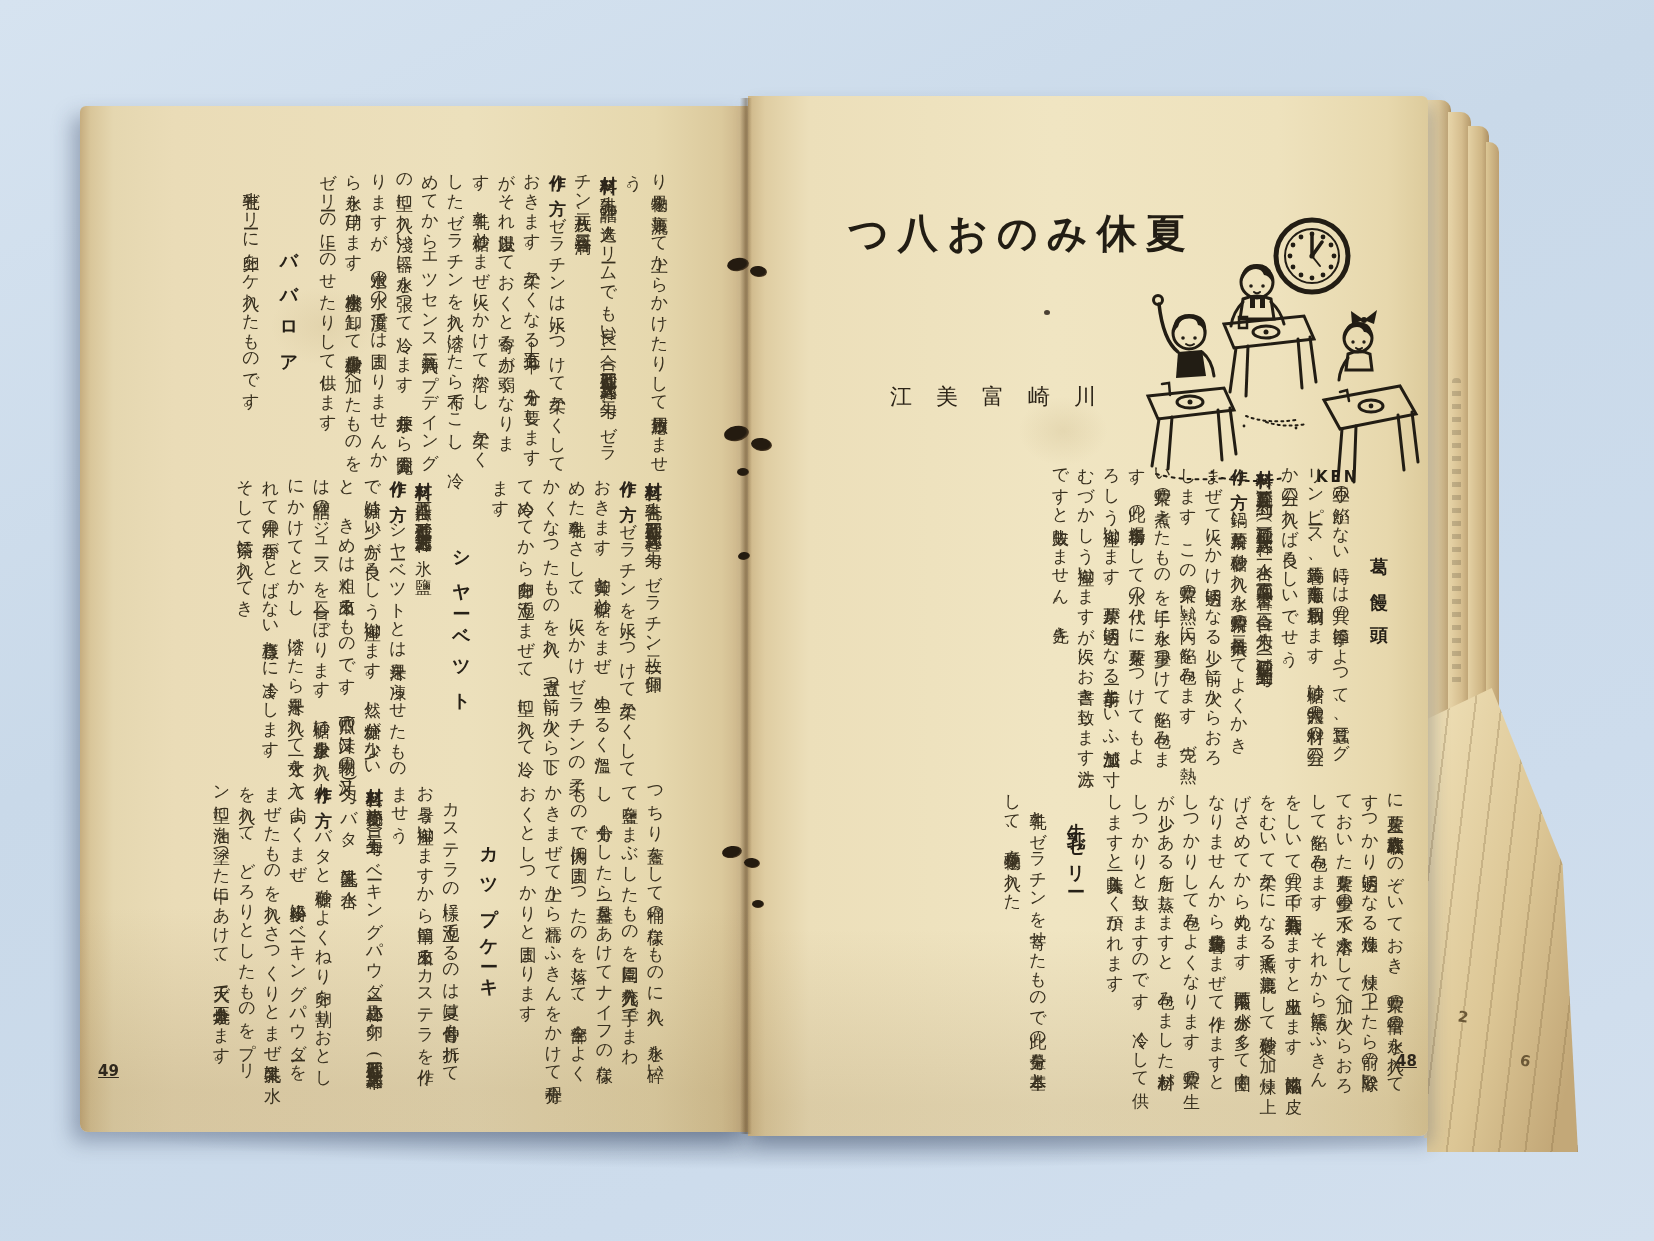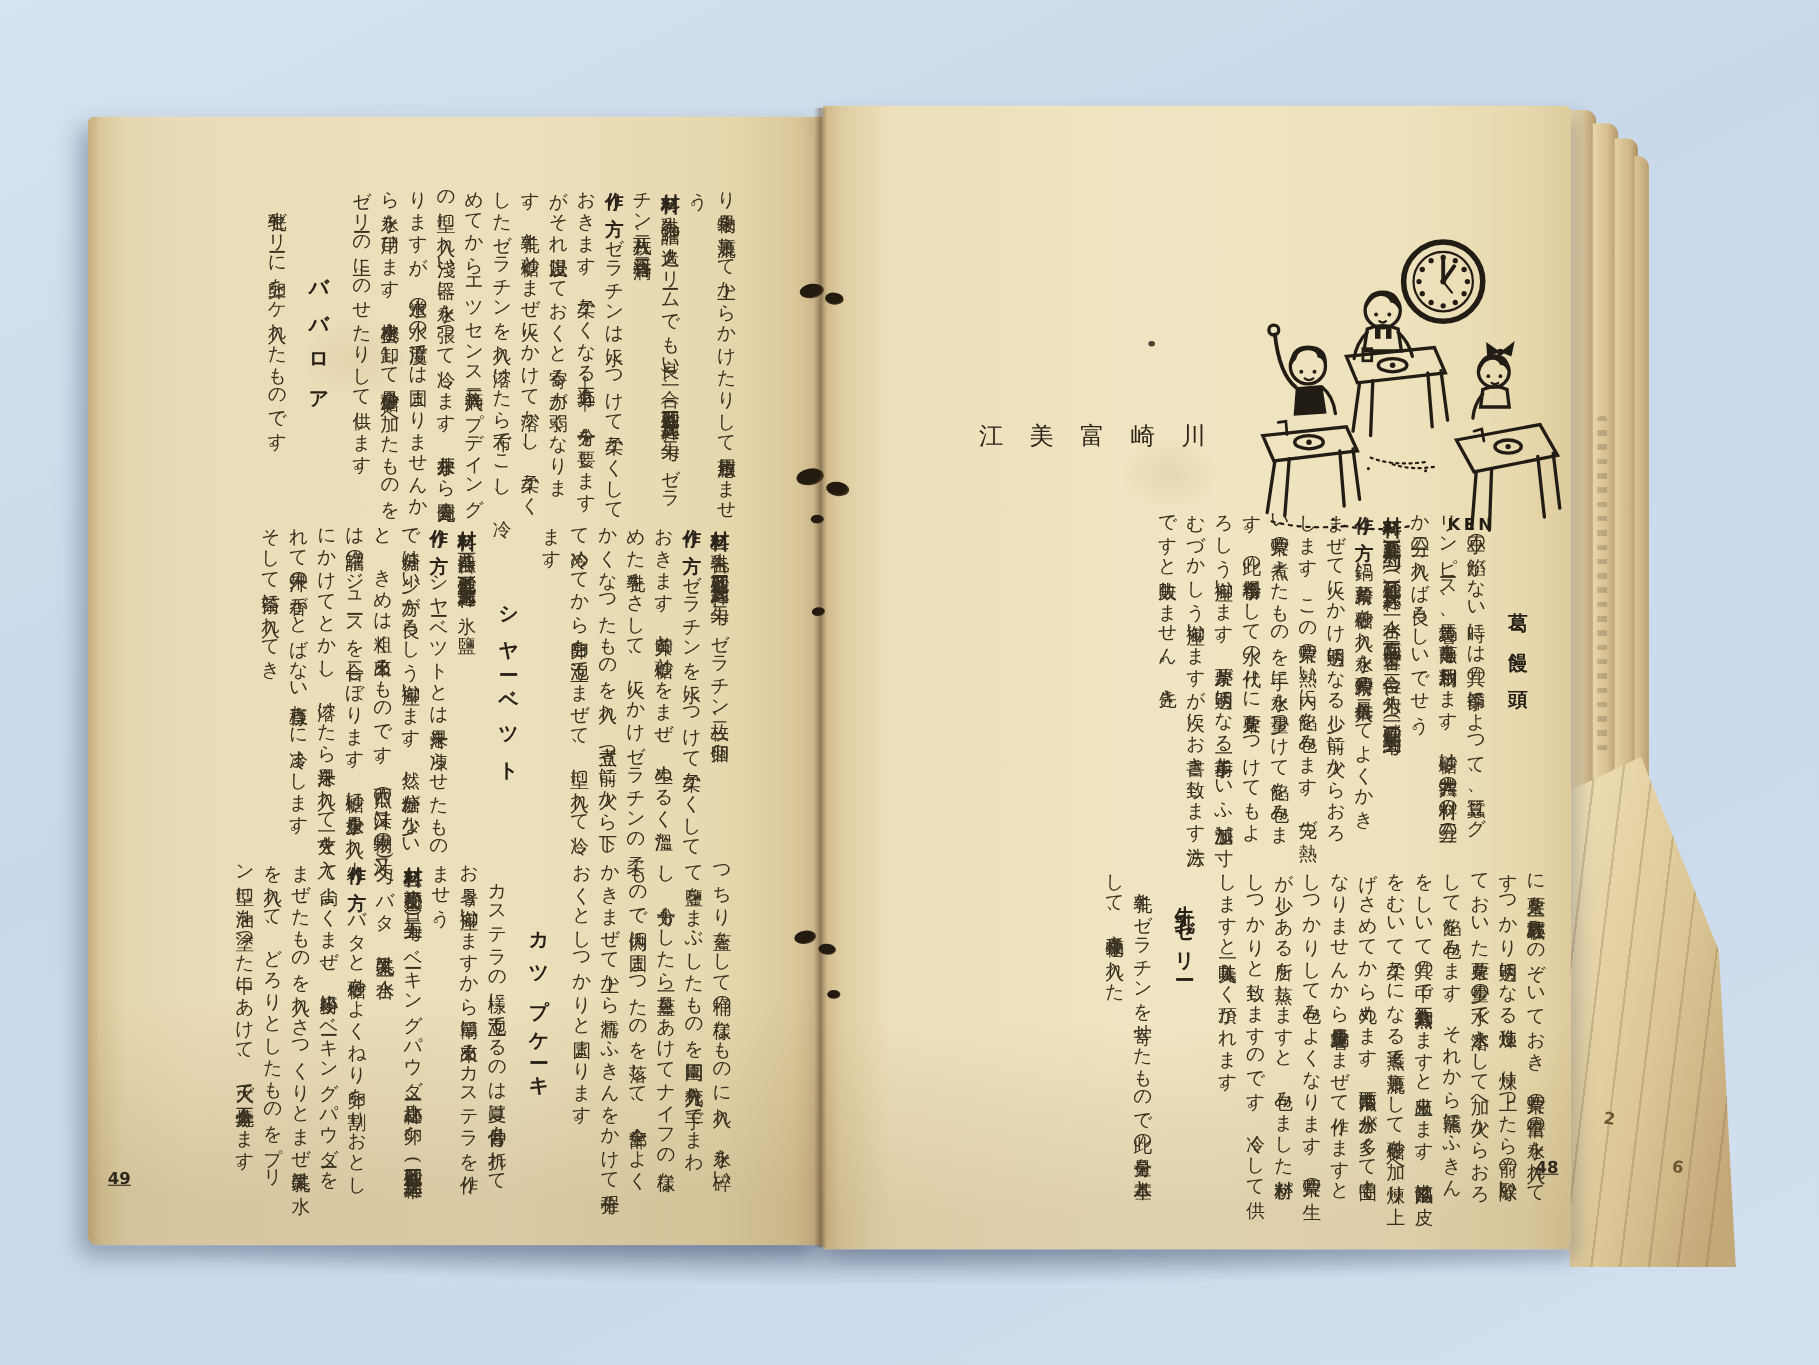--- a/index.html
+++ b/index.html
@@ -108,20 +108,21 @@
       <div class="sec sec-cup">カツプケーキ</div>
       <p><span>　カステラの樣に泡立てるのは夏は仲々骨も折れてお暑う御座いますから簡單に出來るカステラを作りませう。</span></p>
       <p><b class="lbl">材料</b><span>　小麥粉一〇〇瓦(一合、二十五匁)、ベーキングパウダー小匙一杯、卵一ケ、砂糖四五瓦(大匙三杯十二匁)、バタ、牛乳又は水一合</span></p>
       <p><b class="lbl">作り方</b><span>　バタと砂糖をよくねり卵を割りおとして尙よくまぜ、小麥粉にベーキングパウダーをまぜたものを入れさつくりとまぜ牛乳又は水を入れて、どろりとしたものをプリン型に油を塗つた中にあけて、天火で十五分燒きます。</span></p>
     </div>
 
     <div class="pagenum" style="left:18px;top:956px;">49</div>
   </div>
 
   <div class="page page-right">
+    <div class="title">つ八おのみ休夏</div>
     <div class="author">江美富崎川</div>
     <div class="fleck" style="left:296px;top:214px;width:6px;height:5px;"></div>
     <div class="stain" style="left:270px;top:300px;width:90px;height:70px;background:radial-gradient(rgba(150,120,60,.12),rgba(0,0,0,0) 70%);"></div>
 
     <svg class="illo" viewBox="0 0 302 302">
       <g stroke="#221d14" stroke-width="3" fill="none" stroke-linecap="round">
 
         <g>
           <circle cx="186" cy="70" r="36" stroke-width="5"></circle>
           <circle cx="186" cy="70" r="27" stroke-width="2"></circle>

